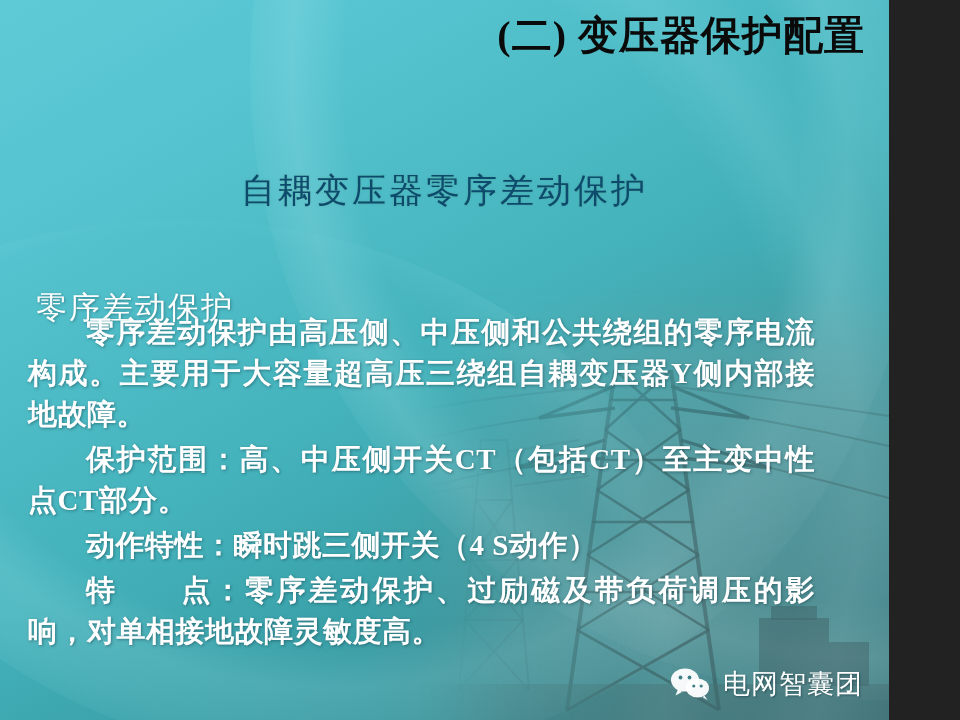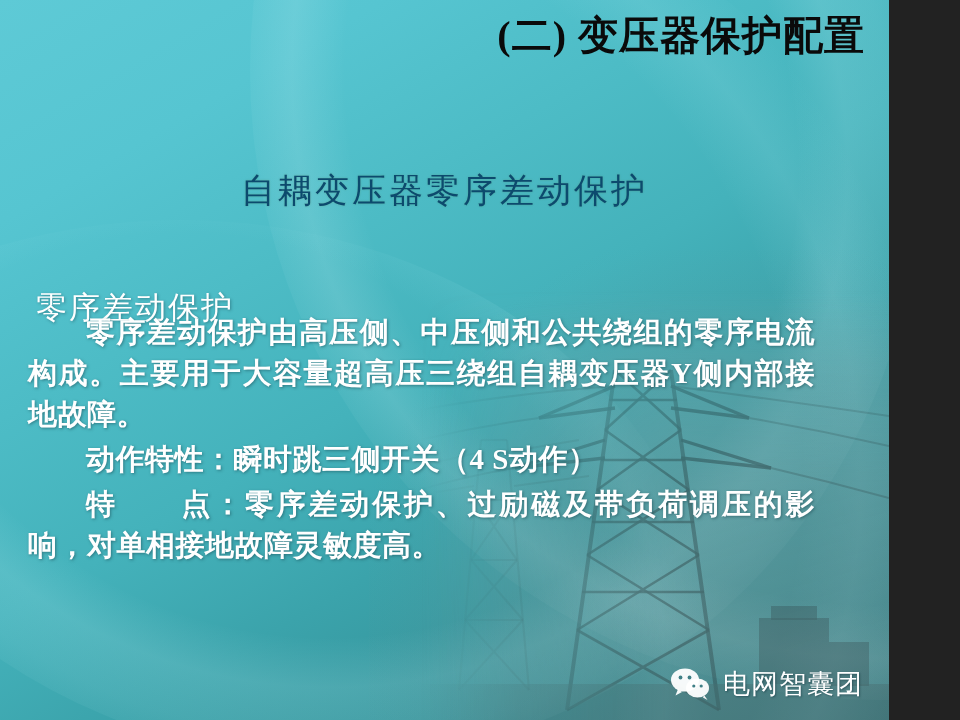--- a/index.html
+++ b/index.html
@@ -269,20 +269,21 @@
   </svg>
 
   <div class="title">(二) 变压器保护配置</div>
 
   <div class="subtitle">自耦变压器零序差动保护</div>
 
   <div class="section-head">零序差动保护</div>
 
   <div class="body-block">
     <p class="para">零序差动保护由高压侧、中压侧和公共绕组的零序电流构成。主要用于大容量超高压三绕组自耦变压器Y侧内部接地故障。</p>
+    <p class="para">保护范围：高、中压侧开关CT（包括CT）至主变中性点CT部分。</p>
     <p class="para">动作特性：瞬时跳三侧开关（4 S动作）</p>
     <p class="para">特　　点：零序差动保护、过励磁及带负荷调压的影响，对单相接地故障灵敏度高。</p>
   </div>
 
   <div class="watermark">
     <svg class="wm-logo" viewBox="0 0 42 34">
       <ellipse cx="16" cy="13" rx="14" ry="11.5" fill="#ffffff" fill-opacity="0.95"></ellipse>
       <path d="M9 22 L6.5 28.5 L13 25 Z" fill="#ffffff" fill-opacity="0.95"></path>
       <circle cx="11.5" cy="10.5" r="1.9" fill="#3f7f86"></circle>
       <circle cx="20.5" cy="10.5" r="1.9" fill="#3f7f86"></circle>

